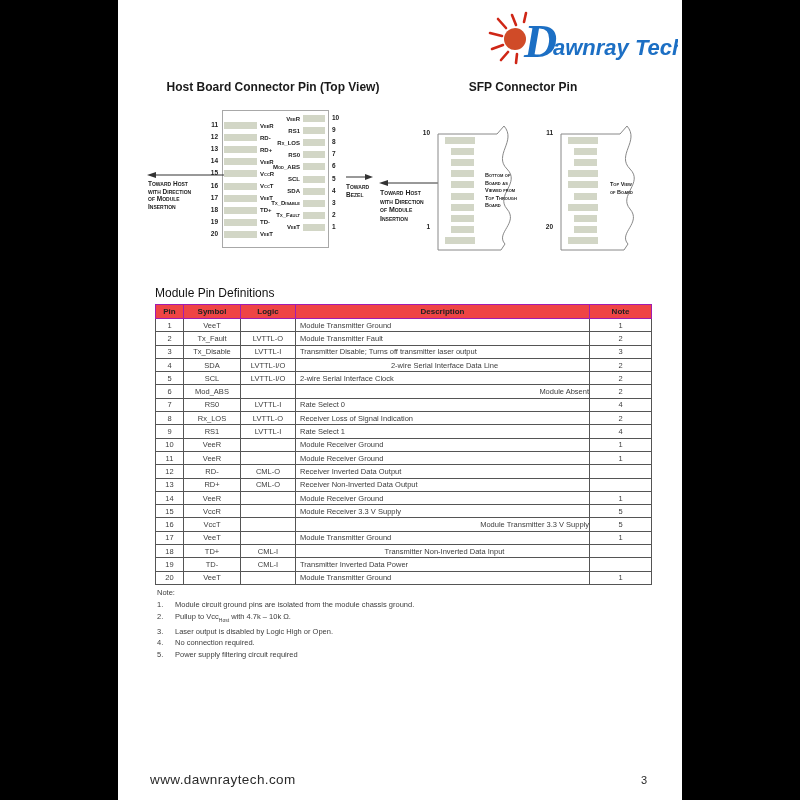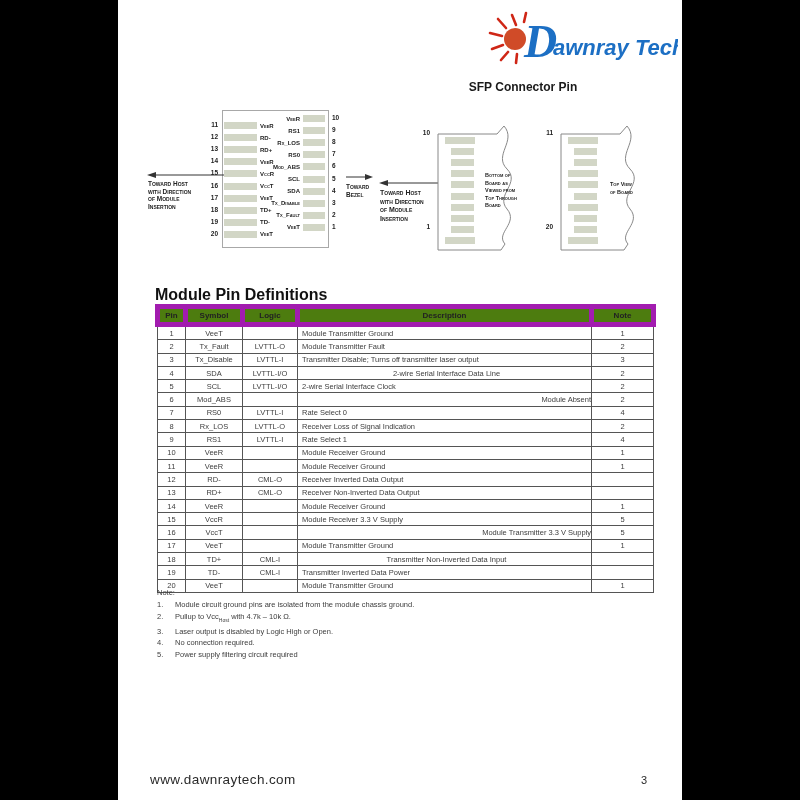--- a/index.html
+++ b/index.html
@@ -11,24 +11,24 @@
   .pad{position:absolute;background:#d2d6c6;}
   .pin-num{position:absolute;font-size:6.5px;font-weight:bold;color:#222;line-height:9px;}
   .sym{position:absolute;font-size:6px;font-weight:bold;font-variant:small-caps;color:#222;
        white-space:nowrap;line-height:8px;}
   .host-box{position:absolute;left:104px;top:110px;width:105px;height:136px;border:1px solid #a8a8a8;}
   .sc-note{position:absolute;font-size:6.5px;font-weight:bold;font-variant:small-caps;color:#222;line-height:7.5px;}
   .sc-note2{position:absolute;font-size:7px;font-weight:bold;font-variant:small-caps;color:#222;line-height:8.5px;}
   .board{position:absolute;width:100px;height:122px;}
   .board svg.outline{position:absolute;left:0;top:-4px;}
   .board-caption{position:absolute;font-size:5.5px;font-weight:bold;font-variant:small-caps;color:#222;line-height:7.5px;}
-  .table-title{position:absolute;left:37px;top:286px;font-size:16px;font-weight:bold;color:#111;}
+  .table-title{position:absolute;left:37px;top:286px;font-size:12px;font-weight:normal;color:#111;}
   .pin-table{position:absolute;left:37px;top:304px;width:496px;border-collapse:collapse;table-layout:fixed;}
-  .pin-table th{background:#4d7c0f;font-size:8px;font-weight:bold;color:#222;height:13px;
-                border:5px solid #a21caf;padding:0;}
+  .pin-table th{background:#ef4444;font-size:8px;font-weight:bold;color:#222;height:13px;
+                border:1px solid #a21caf;padding:0;}
   .pin-table td{font-size:7.5px;color:#3d3d3d;height:12.3px;border:1px solid #555;padding:0;
                 white-space:nowrap;overflow:hidden;}
   .pin-table td.desc{padding-left:4px;}
   .notes{position:absolute;left:39px;top:588px;font-size:7.5px;color:#3d3d3d;}
   .note-item{display:flex;margin-top:4px;line-height:7.5px;}
   .note-num{width:18px;flex:0 0 18px;}
   .note-text{white-space:nowrap;}
   .footer-url{position:absolute;left:32px;top:772px;font-size:13.5px;color:#2a2a2a;letter-spacing:0.4px;}
   .footer-page{position:absolute;left:516px;top:774px;font-size:11px;color:#2a2a2a;width:20px;text-align:center;}
   svg{display:block;}
@@ -48,20 +48,21 @@
         <line x1="18" y1="54" x2="25" y2="46"></line>
         <line x1="33" y1="57" x2="34" y2="48"></line>
         <line x1="43" y1="7" x2="41" y2="16"></line>
       </g>
       <circle cx="32" cy="33" r="11" fill="#d04b28"></circle>
       <text x="41" y="51" font-size="46" font-style="italic" font-weight="bold" fill="#1c6fc4" font-family="'Liberation Serif',serif">D</text>
       <text x="70" y="49" font-size="22" font-style="italic" font-weight="bold" fill="#1c6fc4" font-family="'Liberation Sans',sans-serif">awnray Tech</text>
     </svg>
   </div>
 
+  <div class="diagram-title" style="left:40px;top:80px;width:230px;">Host Board Connector Pin (Top View)</div>
   <div class="diagram-title" style="left:330px;top:80px;width:150px;">SFP Connector Pin</div>
 
   <div class="host-box"></div>
 
   <svg class="abs" style="left:28px;top:170px;" width="78" height="10">
     <line x1="9" y1="5" x2="78" y2="5" stroke="#333" stroke-width="1"></line>
     <polygon points="1,5 10,2 10,8" fill="#333"></polygon>
   </svg>
   <div class="sc-note" style="left:30px;top:180px;width:78px;">
       <div>Toward Host</div>

